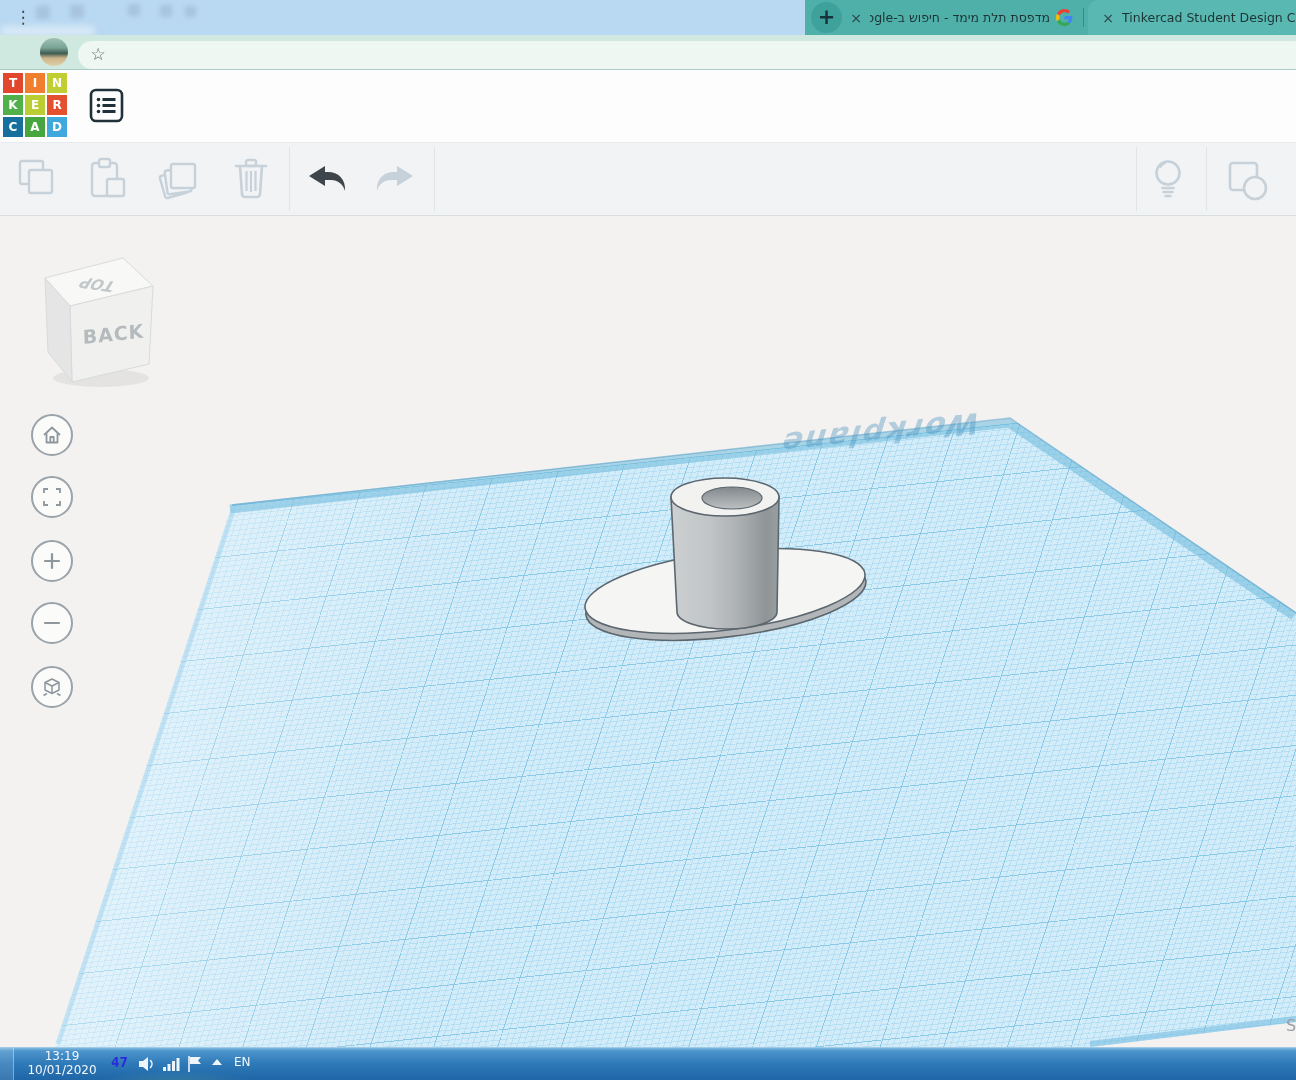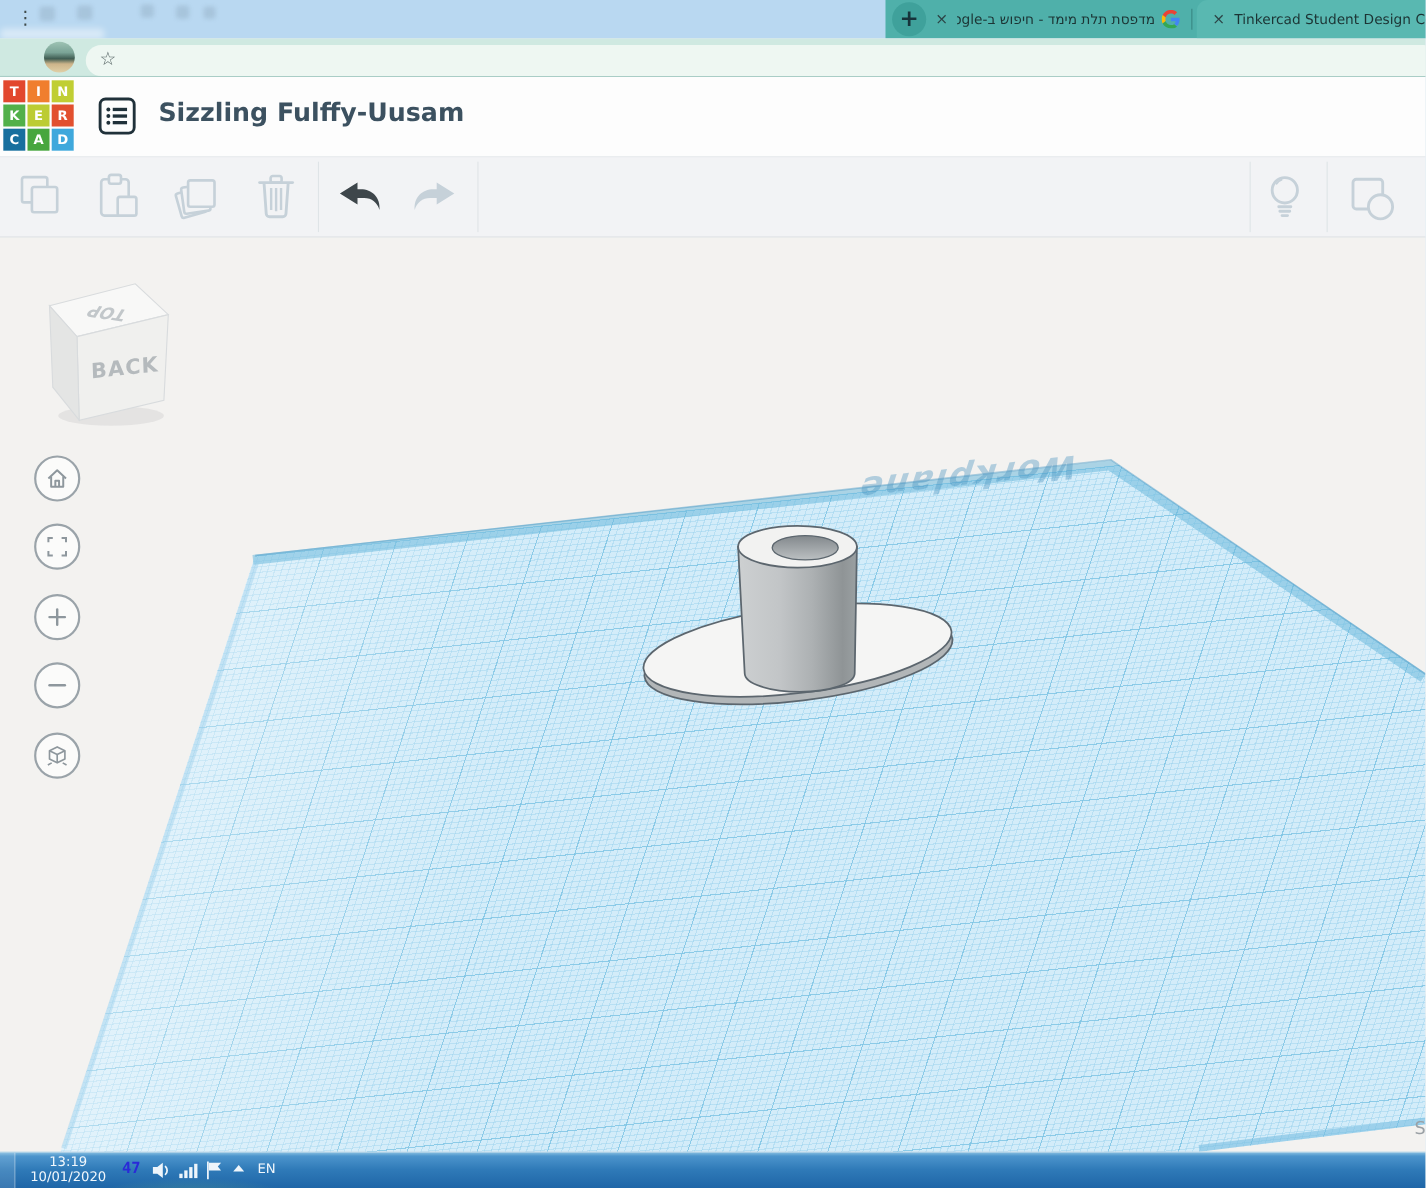--- a/index.html
+++ b/index.html
@@ -143,21 +143,20 @@
   </div>
   <svg class="list-btn" viewBox="0 0 37 37">
     <rect x="3" y="3" width="31" height="31" rx="5" fill="none" stroke="#20313a" stroke-width="2.6"></rect>
     <circle cx="10.5" cy="12.5" r="1.8" fill="#20313a"></circle>
       <rect x="14.5" y="11" width="13" height="3" fill="#20313a"></rect>
     <circle cx="10.5" cy="18.5" r="1.8" fill="#20313a"></circle>
       <rect x="14.5" y="17" width="13" height="3" fill="#20313a"></rect>
     <circle cx="10.5" cy="24.5" r="1.8" fill="#20313a"></circle>
       <rect x="14.5" y="23" width="13" height="3" fill="#20313a"></rect>
   </svg>
-  <div class="tc-title">Sizzling Fulffy-Uusam</div>
 </div>
 
 <div class="abs tc-toolbar">
 
   <svg class="ticon" style="left:13px" viewBox="0 0 46 46">
     <rect x="7" y="5" width="23" height="23" rx="2" fill="none" stroke="#c6d1d9" stroke-width="2.4"></rect>
     <rect x="16" y="14" width="23" height="23" rx="2" fill="#f2f3f5" stroke="#c6d1d9" stroke-width="2.4"></rect>
   </svg>
 
   <svg class="ticon" style="left:83px" viewBox="0 0 46 46">

